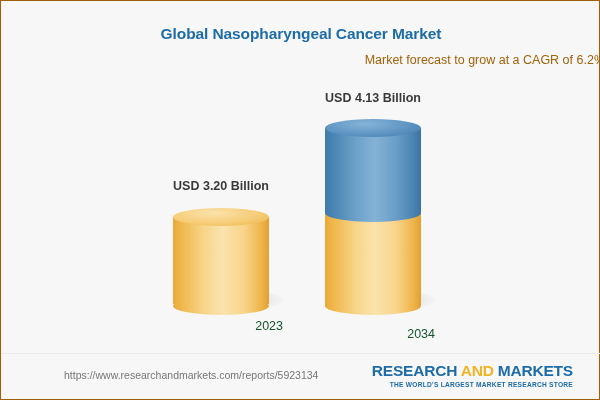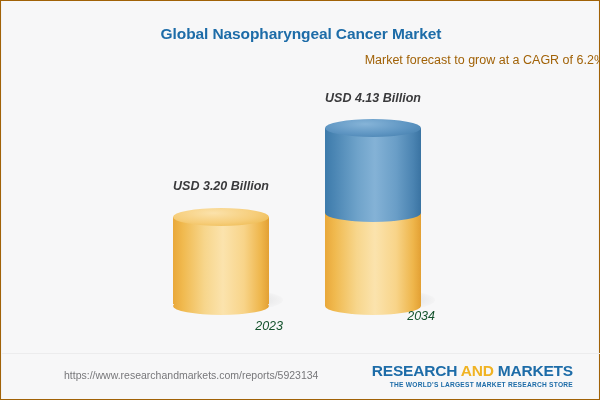--- a/index.html
+++ b/index.html
@@ -38,21 +38,21 @@
     left: 4px; top: 52px;
     width: 600px;
     text-align: right;
     font-size: 12.5px;
     color: #a16207;
   }
 
   
   #plot { position: absolute; left: 0; top: 0; width: 600px; height: 352px; }
 
-  .bar-group { position: absolute; font-style: italic; }
+  .bar-group { position: absolute; }
 
   .bar-label {
     position: absolute;
     width: 100%;
     text-align: center;
     font-size: 12.5px;
     font-weight: bold;
     color: #3a3a3c;
     white-space: nowrap;
   }
@@ -168,21 +168,21 @@
 
         <div class="cyl-base fill-yellow" style="bottom:-9px; height:18px;"></div>
         <div class="cyl-body fill-yellow" style="top:94px; height:93px;"></div>
 
         <div class="cyl-body fill-blue" style="top:9px; height:85px;"></div>
         <div class="cyl-base fill-blue" style="top:85px; height:18px;"></div>
 
         <div class="cyl-top top-blue" style="top:0; height:18px;"></div>
       </div>
 
-      <div class="cat-label" style="top:308px;">2034</div>
+      <div class="cat-label" style="top:326px;">2034</div>
     </div>
   </div>
 
   <div id="footer-divider"></div>
 
   <a id="footer-url" href="#" style="text-decoration:none;">https://www.researchandmarkets.com/reports/5923134</a>
 
   <div id="logo">
     <div id="logo-wordmark"><span>RESEARCH </span><span id="logo-and">AND</span><span> MARKETS</span></div>
     <div id="logo-tagline">THE WORLD'S LARGEST MARKET RESEARCH STORE</div>

